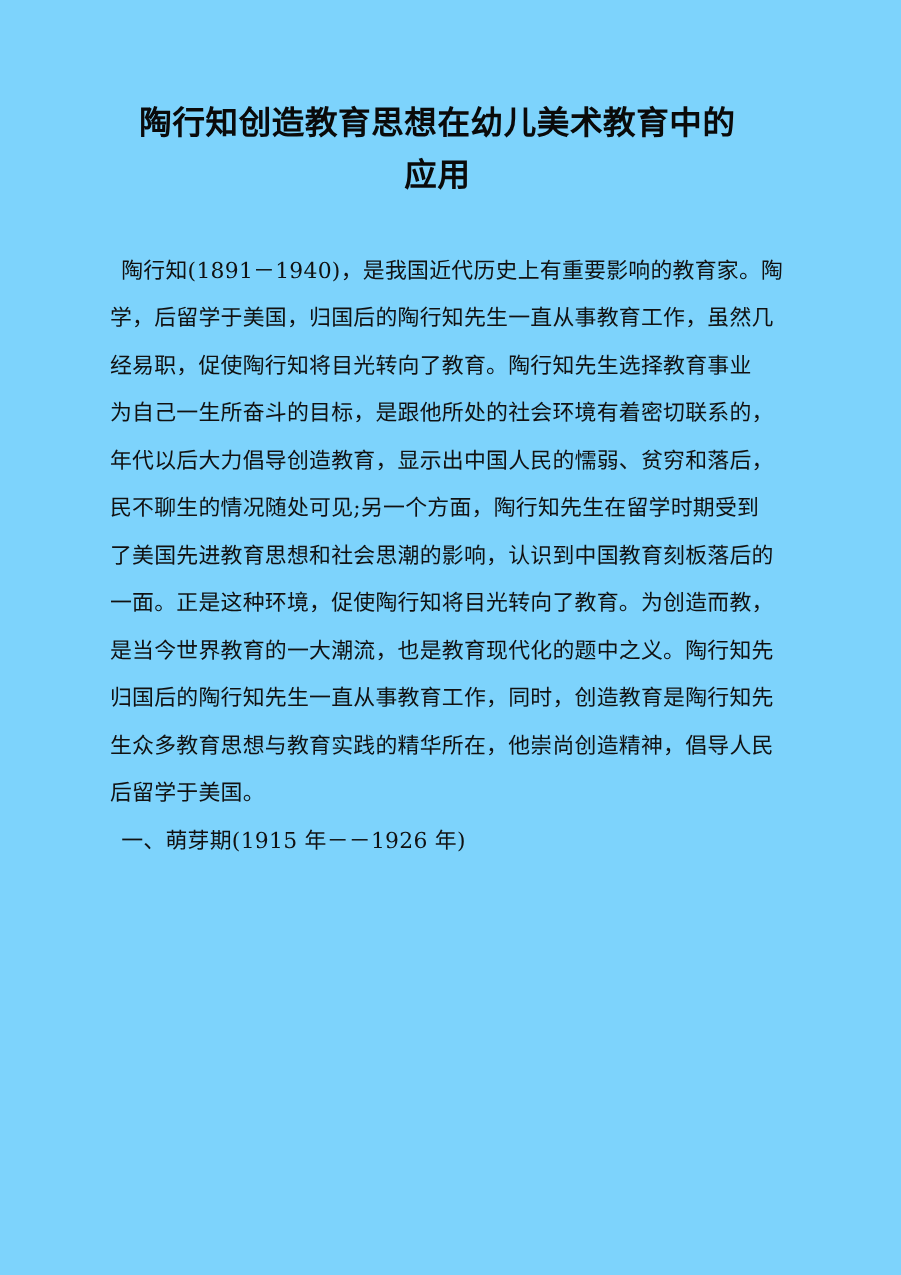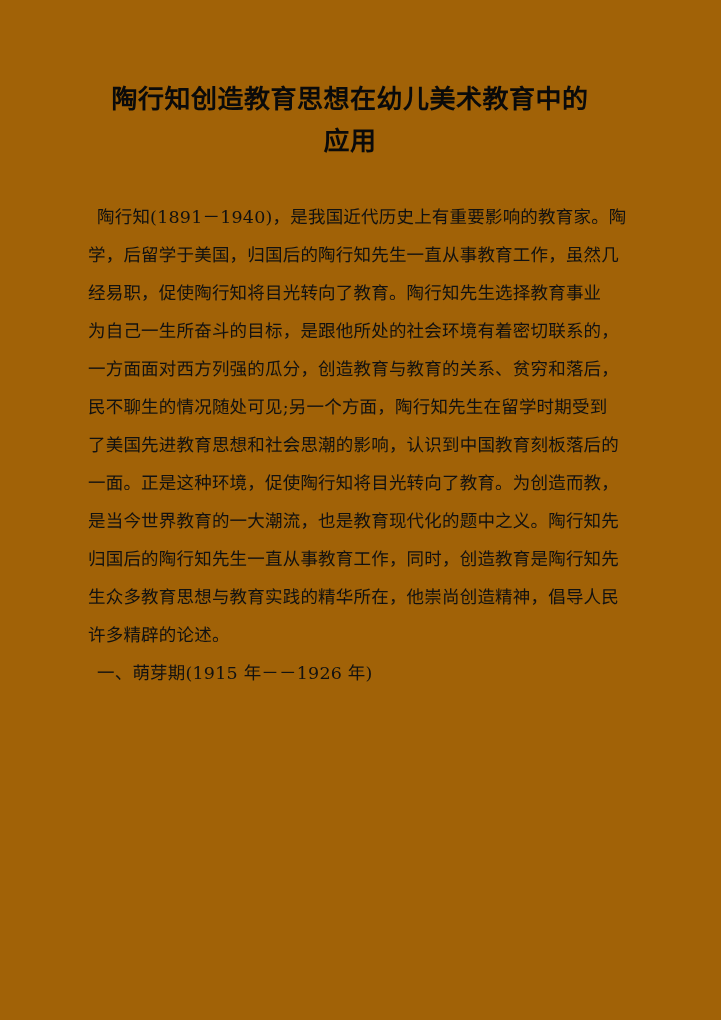--- a/index.html
+++ b/index.html
@@ -7,21 +7,21 @@
     margin: 0;
     padding: 0;
     background: #ffffff;
   }
 
   .page {
     position: relative;
     width: 721px;
     height: 1020px;
     margin: 0;
-    background: #a16207;
+    background: #7dd3fc;
     overflow: hidden;
     font-family: "DejaVu Serif", "Liberation Serif", serif;
     color: #000000;
     -webkit-font-smoothing: antialiased;
   }
 
   .page-body {
     position: absolute;
     left: 88px;
     top: 78px;
@@ -91,28 +91,28 @@
       <span class="tline">应用</span>
     </h1>
 
     <div class="body-block">
 
       <p class="para">
         <span class="tline"><span class="indent-half"></span><span>陶行知(1891－1940)，是我国近代历史上有重要影响的教育家。陶</span></span>
         <span class="tline">学，后留学于美国，归国后的陶行知先生一直从事教育工作，虽然几</span>
         <span class="tline">经易职，促使陶行知将目光转向了教育。陶行知先生选择教育事业</span>
         <span class="tline">为自己一生所奋斗的目标，是跟他所处的社会环境有着密切联系的，</span>
-        <span class="tline">一方面面对西方列强的瓜分，创造教育与教育的关系、贫穷和落后，</span>
+        <span class="tline">年代以后大力倡导创造教育，显示出中国人民的懦弱、贫穷和落后，</span>
         <span class="tline">民不聊生的情况随处可见;另一个方面，陶行知先生在留学时期受到</span>
         <span class="tline">了美国先进教育思想和社会思潮的影响，认识到中国教育刻板落后的</span>
         <span class="tline">一面。正是这种环境，促使陶行知将目光转向了教育。为创造而教，</span>
         <span class="tline">是当今世界教育的一大潮流，也是教育现代化的题中之义。陶行知先</span>
         <span class="tline">归国后的陶行知先生一直从事教育工作，同时，创造教育是陶行知先</span>
         <span class="tline">生众多教育思想与教育实践的精华所在，他崇尚创造精神，倡导人民</span>
-        <span class="tline">许多精辟的论述。</span>
+        <span class="tline">后留学于美国。</span>
       </p>
 
 
       <p class="heading-line"><span class="indent-half"></span><span>一、萌芽期(1915 年－－1926 年)</span></p>
 
 
     </div>
   </div>
 </div>
 

